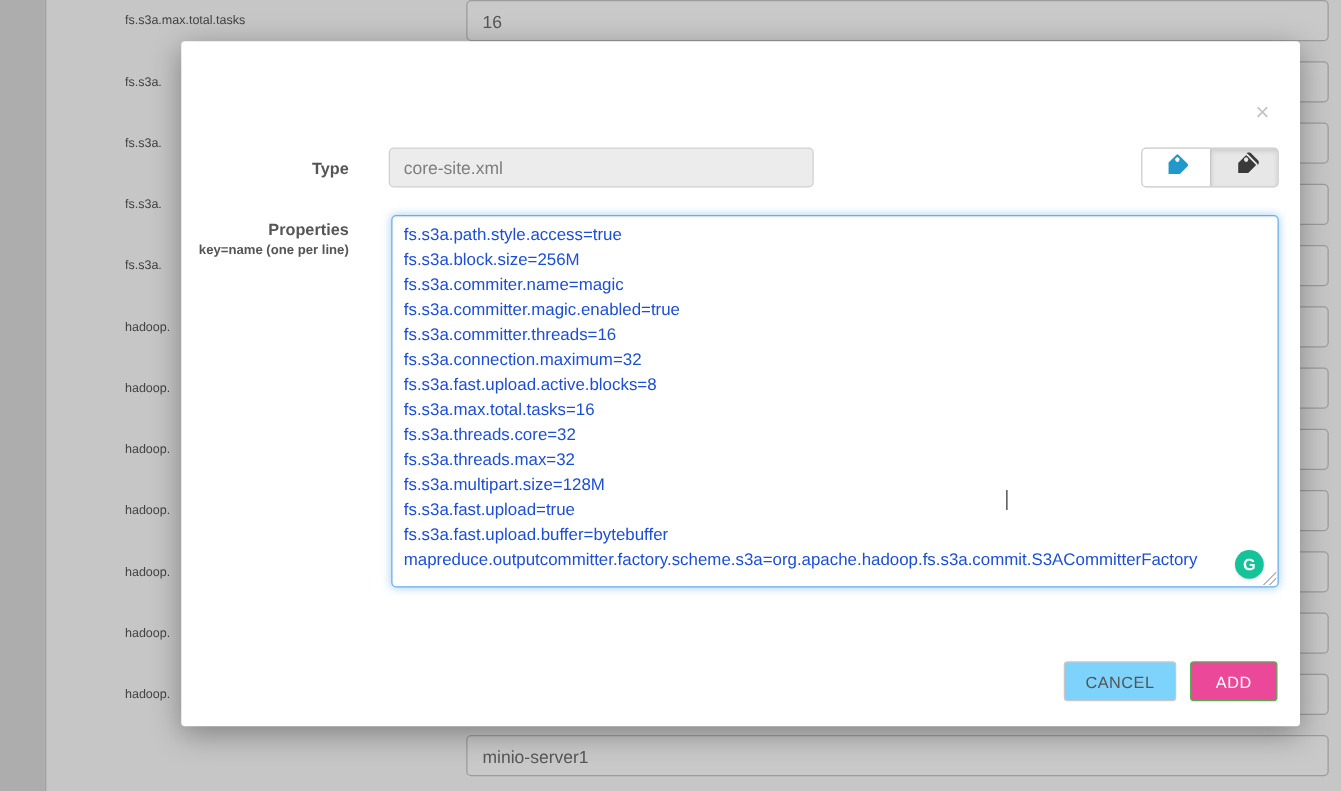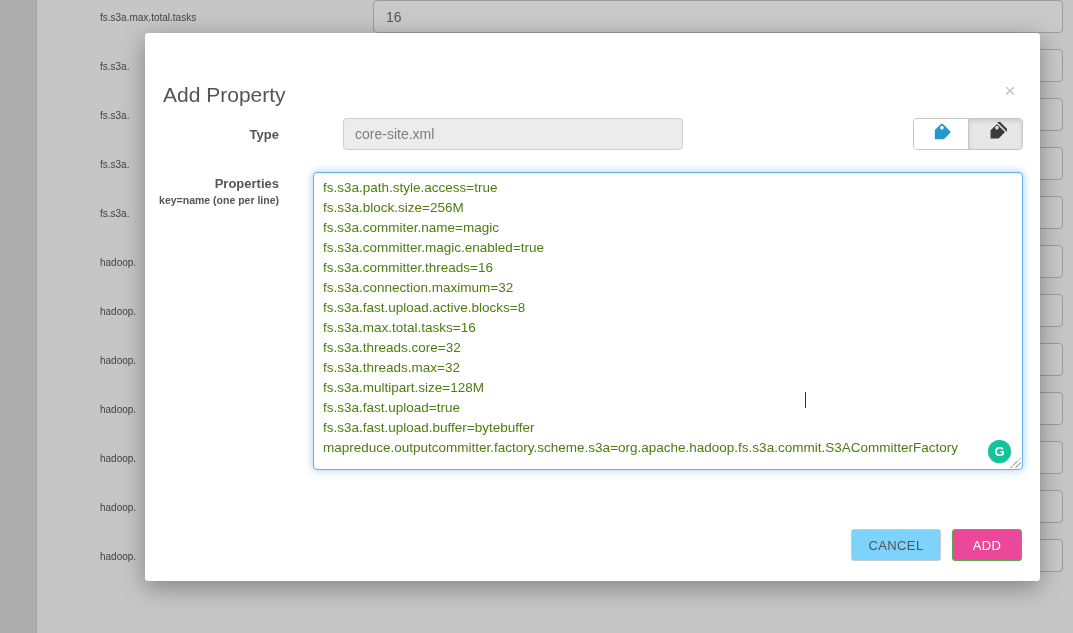--- a/index.html
+++ b/index.html
@@ -31,37 +31,37 @@
 
   .form-label { position:absolute; font-size:13px; font-weight:bold; color:#555;
     text-align:right; width:120px; left:14px; }
   .type-label { top:94px; }
   .props-label { top:143px; }
   .props-hint { position:absolute; left:-20px; top:161px; width:154px; text-align:right;
     font-size:10.5px; font-weight:bold; color:#555; }
 
   .type-input { position:absolute; left:166px; top:85px; width:340px; height:32px;
     background:#ececec; border:1px solid #cfcfcf; border-radius:4px;
-    font-size:14px; color:#7e7e7e; padding:0 11px; font-family:"Liberation Sans",sans-serif;margin-left:32px; }
+    font-size:14px; color:#7e7e7e; padding:0 11px; font-family:"Liberation Sans",sans-serif; }
 
   
   .tag-toggle { position:absolute; left:768px; top:85px; height:32px; display:flex;
     border:1px solid #c6c6c6; border-radius:4px; overflow:hidden; background:#fff; }
   .tag-btn { width:54px; height:100%; display:flex; align-items:center; justify-content:center;
     background:#ffffff; border:none; cursor:pointer; }
   .tag-btn + .tag-btn { border-left:1px solid #c6c6c6; }
   .tag-btn.active { background:#e7e7e7; box-shadow:inset 0 2px 4px rgba(0,0,0,0.12); }
 
   
   .props-wrap { position:absolute; left:168px; top:139px; width:710px; height:298px; }
   .props-textarea { width:710px; height:298px; resize:none;
     border:1px solid #66afe9; border-radius:4px; outline:none;
     box-shadow:inset 0 1px 1px rgba(0,0,0,.06), 0 0 8px rgba(102,175,233,.6);
     font-family:"Liberation Sans",sans-serif; font-size:13.5px; line-height:20px;
-    color:#4d7c0f; padding:5px 9px; overflow:hidden; }
+    color:#1d4ed8; padding:5px 9px; overflow:hidden; }
   .caret { position:absolute; left:492px; top:220px; width:1px; height:16px;
     background:#333; pointer-events:none; }
   .grammarly-badge { position:absolute; left:675px; top:268px; width:23px; height:23px;
     border-radius:50%; background:#15c39b; color:#fff; font-size:13px; font-weight:bold;
     display:flex; align-items:center; justify-content:center; cursor:pointer;
     box-shadow:0 1px 2px rgba(0,0,0,0.15); }
   .resize-grip { position:absolute; right:2px; bottom:2px; width:11px; height:11px;
     cursor:nwse-resize;
     background:
       linear-gradient(135deg, transparent 0 50%, #b9b9b9 50% 57%, transparent 57% 71%, #b9b9b9 71% 78%, transparent 78%);
@@ -122,29 +122,29 @@
     </div>
     <div class="bg-row">
       <span class="prop-name">hadoop.</span>
       <input class="prop-input" value="" style="">
     </div>
     <div class="bg-row">
       <span class="prop-name">hadoop.</span>
       <input class="prop-input" value="" style="">
     </div>
     <div class="bg-row">
+      <input class="prop-input" value="minio-server1" style="">
     </div>
 
   </div>
 </div>
 
 <div class="overlay"></div>
 
 <div class="modal">
-  <div class="modal-title">Add Property</div>
   <button class="modal-close">×</button>
 
   <span class="form-label type-label">Type</span>
   <input class="type-input" disabled="" value="core-site.xml" style="">
 
   <div class="tag-toggle">
     <button class="tag-btn">
       <span>
         <svg viewBox="0 0 24 24" width="22" height="22">
           <g transform="rotate(-45 12 12)">

